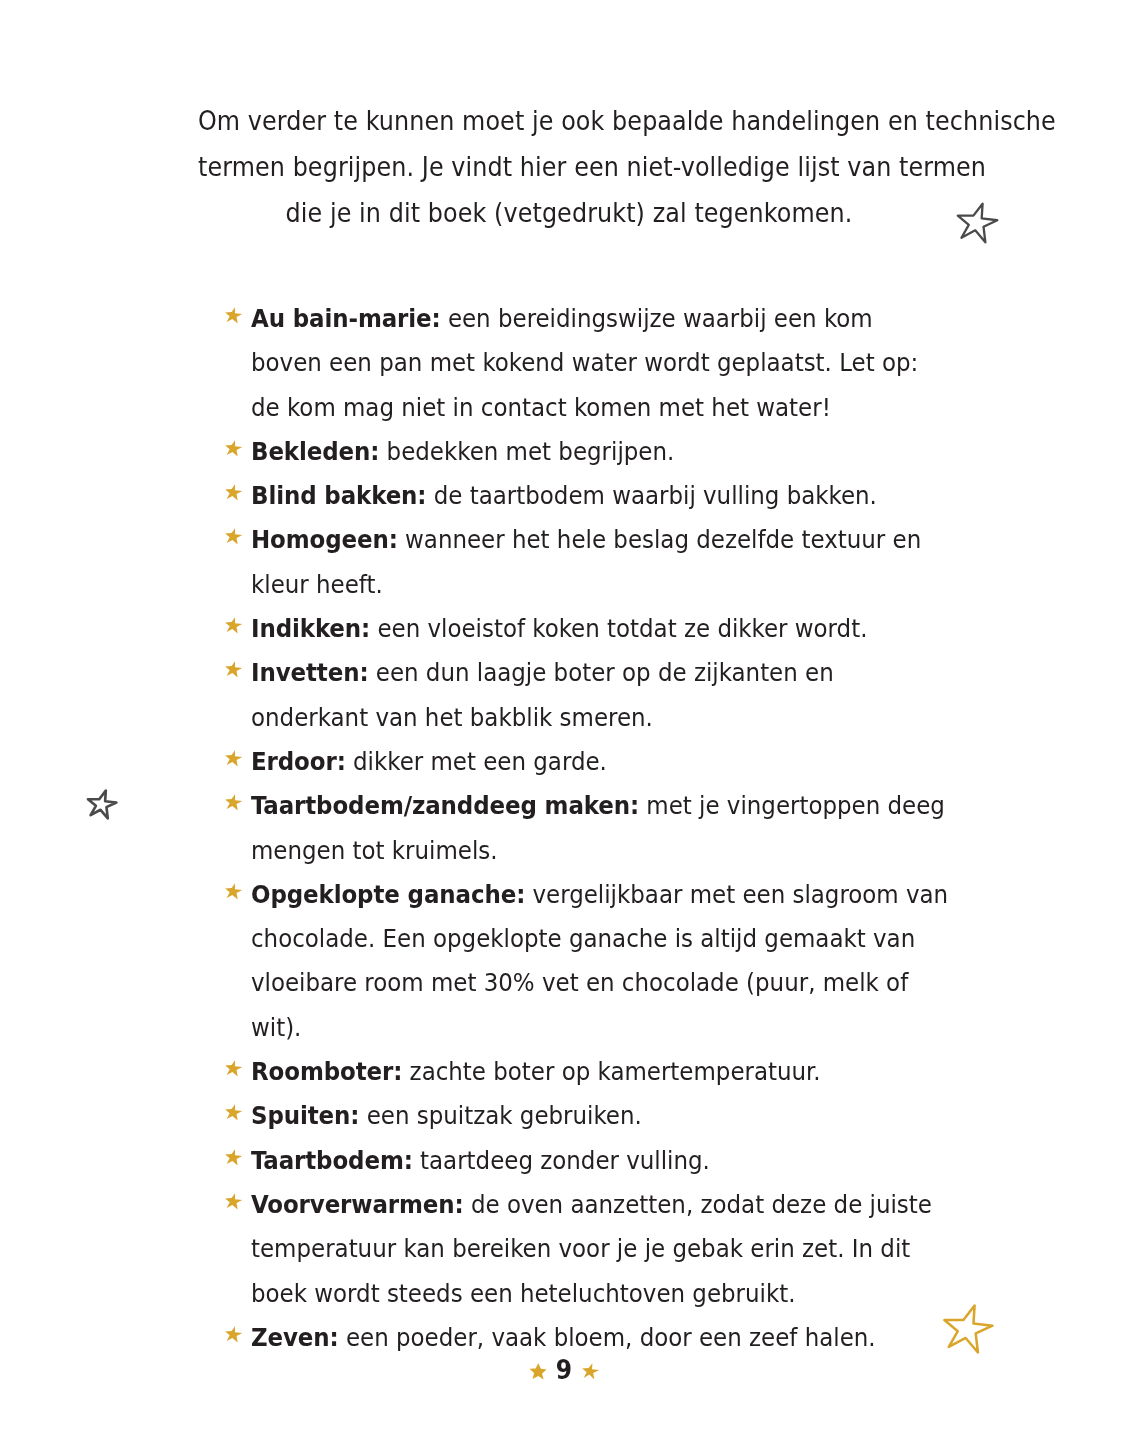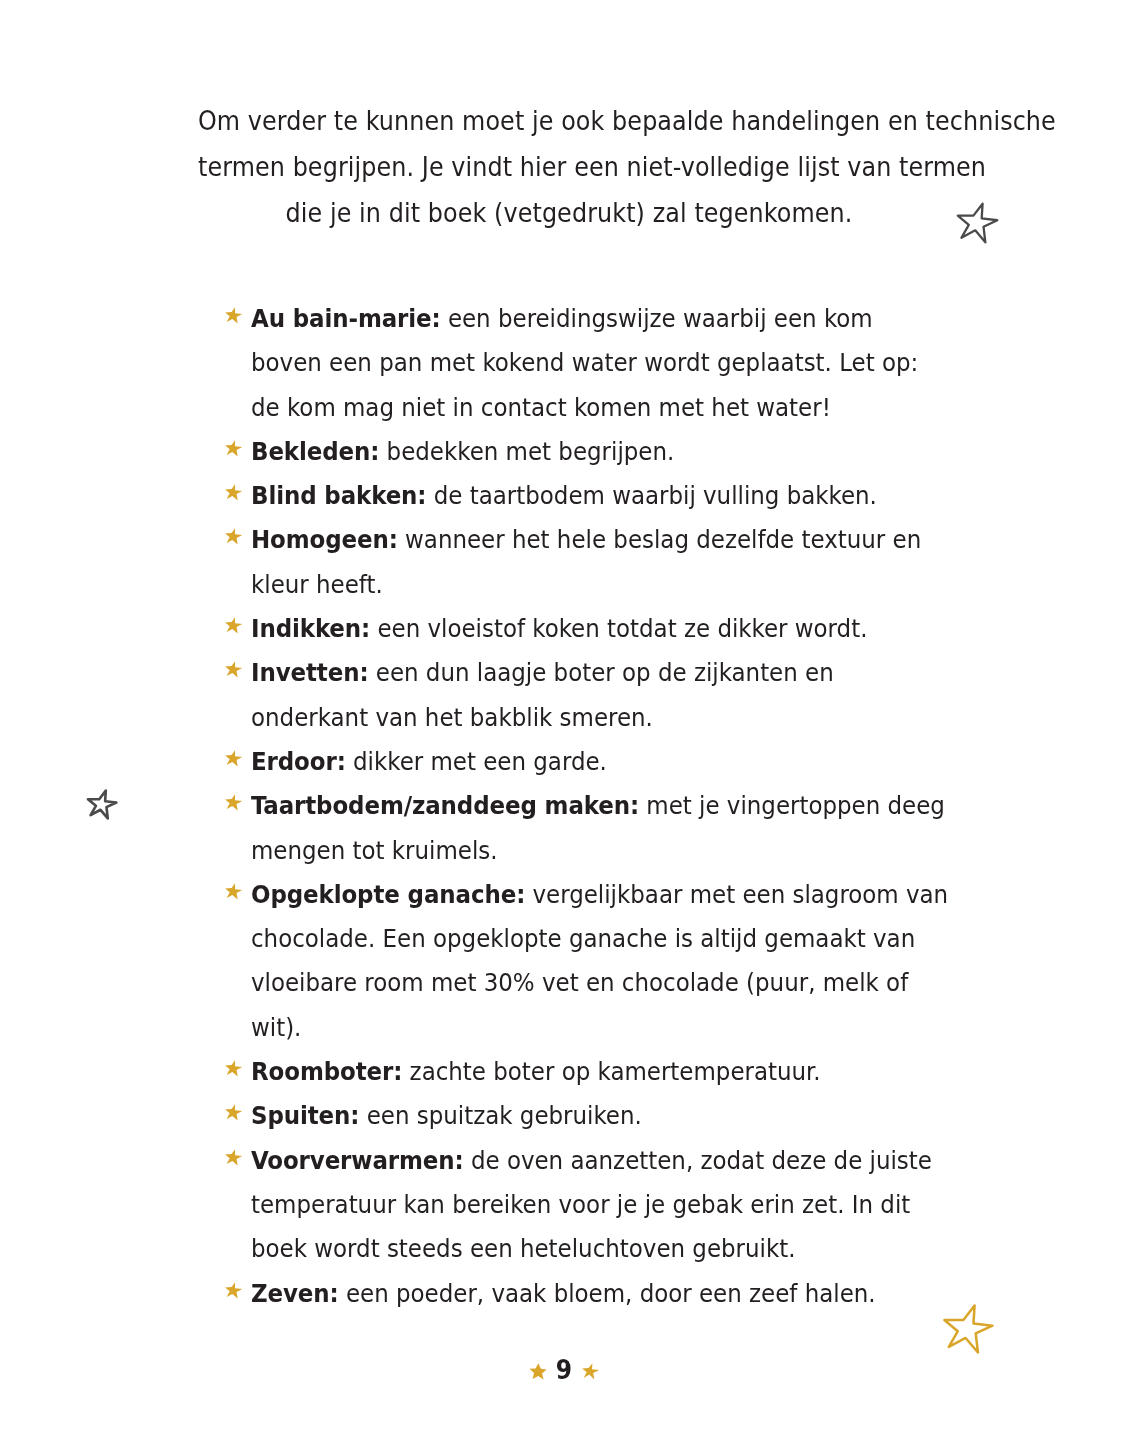--- a/index.html
+++ b/index.html
@@ -167,20 +167,25 @@
       <li class="term-item"><span class="term-bullet">
           <svg width="19" height="19" viewBox="0 0 100 100" aria-hidden="true">
             <path d="M58 6 L58 38 L96 42 L66 58 L72 92 L44 68 L14 84 L30 54 L6 34 L40 32 Z" fill="#d9a52a"></path>
           </svg>
         </span><span class="term-head">Roomboter:</span><span class="term-body"> zachte boter op kamertemperatuur.</span></li>
       <li class="term-item"><span class="term-bullet">
           <svg width="19" height="19" viewBox="0 0 100 100" aria-hidden="true">
             <path d="M58 6 L58 38 L96 42 L66 58 L72 92 L44 68 L14 84 L30 54 L6 34 L40 32 Z" fill="#d9a52a"></path>
           </svg>
         </span><span class="term-head">Spuiten:</span><span class="term-body"> een spuitzak gebruiken.</span></li>
+      <li class="term-item"><span class="term-bullet">
+          <svg width="19" height="19" viewBox="0 0 100 100" aria-hidden="true">
+            <path d="M58 6 L58 38 L96 42 L66 58 L72 92 L44 68 L14 84 L30 54 L6 34 L40 32 Z" fill="#d9a52a"></path>
+          </svg>
+        </span><span class="term-head">Taartbodem:</span><span class="term-body"> taartdeeg zonder vulling.</span></li>
       <li class="term-item"><span class="term-bullet">
           <svg width="19" height="19" viewBox="0 0 100 100" aria-hidden="true">
             <path d="M58 6 L58 38 L96 42 L66 58 L72 92 L44 68 L14 84 L30 54 L6 34 L40 32 Z" fill="#d9a52a"></path>
           </svg>
         </span><span class="term-head">Voorverwarmen:</span><span class="term-body"> de oven aanzetten, zodat deze de juiste temperatuur kan bereiken voor je je gebak erin zet. In dit boek wordt steeds een heteluchtoven gebruikt.</span></li>
       <li class="term-item"><span class="term-bullet">
           <svg width="19" height="19" viewBox="0 0 100 100" aria-hidden="true">
             <path d="M58 6 L58 38 L96 42 L66 58 L72 92 L44 68 L14 84 L30 54 L6 34 L40 32 Z" fill="#d9a52a"></path>
           </svg>
         </span><span class="term-head">Zeven:</span><span class="term-body"> een poeder, vaak bloem, door een zeef halen.</span></li>

